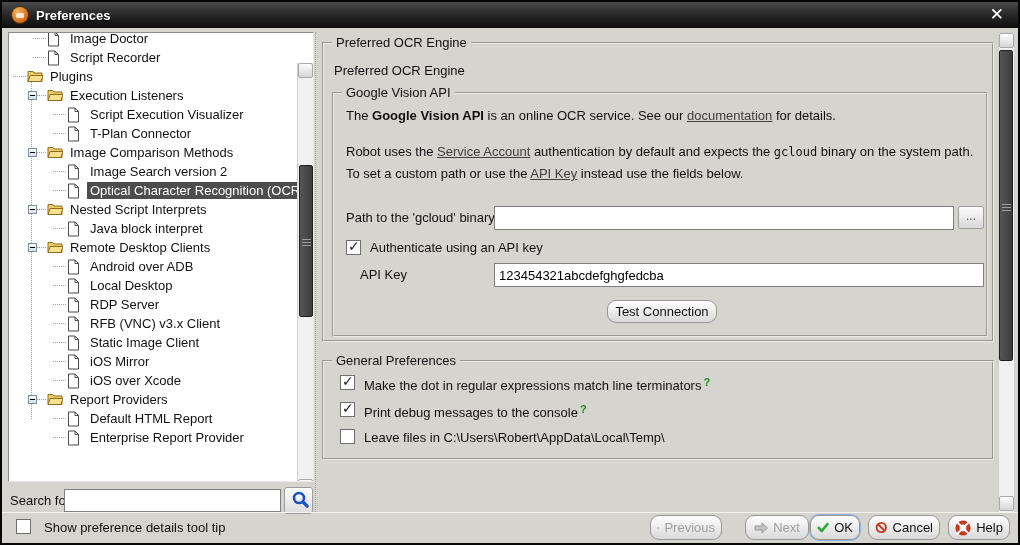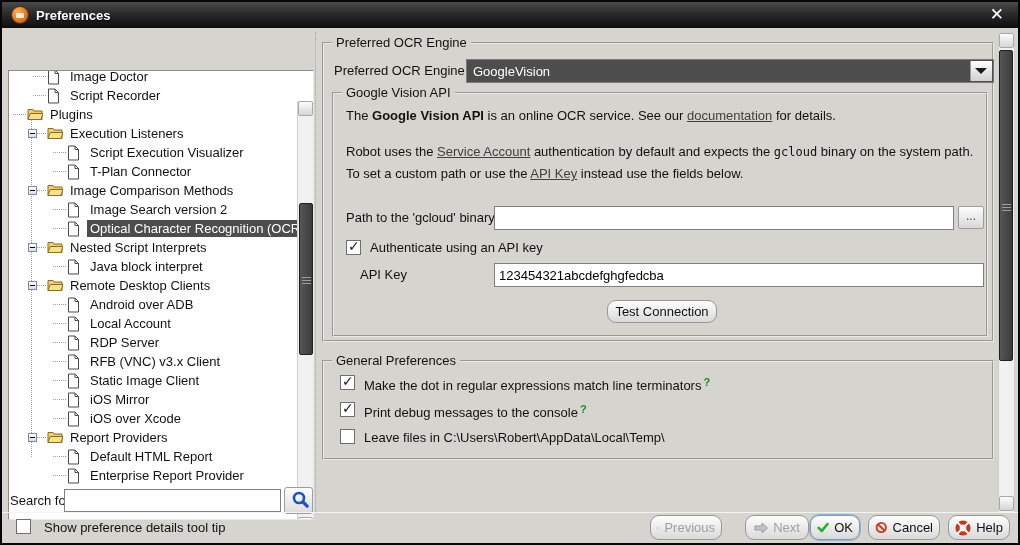--- a/index.html
+++ b/index.html
@@ -12,21 +12,21 @@
   
   .titlebar{position:absolute;left:0;top:0;width:100%;height:26px;
     background:linear-gradient(#4a4a4a,#2a2a2a 45%,#0d0d0d);display:flex;align-items:center;}
   .title-icon{width:16px;height:16px;border-radius:50%;margin:0 8px 0 10px;position:relative;
     background:radial-gradient(circle at 35% 30%,#f6b160,#d8731c 65%,#9c4c07);box-shadow:0 0 0 1px #5a3208;}
   .title-icon i{position:absolute;left:4px;top:6px;width:8px;height:5px;background:rgba(255,240,220,.9);border-radius:1px;}
   .title-text{color:#fff;font-weight:bold;font-size:13px;text-shadow:0 1px 1px #000;}
   .close-btn{position:absolute;right:14px;top:3px;color:#fff;font-size:17px;line-height:20px;cursor:default;}
   
   .tree-box{position:absolute;left:6px;top:30px;width:306px;height:450px;background:#fff;
-    border:1px solid #8c8c8c;border-right-color:#e8e8e8;border-bottom-color:#e8e8e8;overflow:hidden;margin-top:38px;}
+    border:1px solid #8c8c8c;border-right-color:#e8e8e8;border-bottom-color:#e8e8e8;overflow:hidden;}
   .tree-content{position:absolute;left:0;top:-4px;width:287px;}
   .tree-spine{position:absolute;left:22px;top:47px;height:343px;border-left:1px dotted #9f9f9f;}
   .tree-row{position:relative;height:19px;--L:18px;}
   .tree-row.indent-0{--L:18px;} .tree-row.indent-1{--L:38px;} .tree-row.indent-2{--L:58px;}
   .stub{position:absolute;left:calc(var(--L) - 14px);top:9px;width:13px;border-top:1px dotted #9f9f9f;}
   .handle{position:absolute;left:calc(var(--L) - 19px);top:5px;width:9px;height:9px;
     background:linear-gradient(#ffffff,#d9dee8);border:1px solid #7c8aa2;}
   .handle .minus{position:absolute;left:1px;top:3px;width:5px;height:1px;background:#000;}
   .tree-icon{position:absolute;left:var(--L);top:2px;}
   .tree-label{position:absolute;left:calc(var(--L) + 20px);top:1px;white-space:nowrap;padding:1px 3px;}
@@ -264,21 +264,21 @@
   </div>
         <div class="tree-row indent-2">
     <span class="stub"></span>
 
     <span class="tree-icon icon-doc">
       <svg width="13" height="16" viewBox="0 0 13 16">
         <path d="M1.5 1 H8 L11.5 4.5 V15 H1.5 Z" fill="#ffffff" stroke="#4a4a4a" stroke-width="1"></path>
         <path d="M8 1 V4.5 H11.5" fill="none" stroke="#4a4a4a" stroke-width="1"></path>
       </svg>
     </span>
-    <span class="tree-label">Local Account</span>
+    <span class="tree-label">Local Desktop</span>
   </div>
         <div class="tree-row indent-2">
     <span class="stub"></span>
 
     <span class="tree-icon icon-doc">
       <svg width="13" height="16" viewBox="0 0 13 16">
         <path d="M1.5 1 H8 L11.5 4.5 V15 H1.5 Z" fill="#ffffff" stroke="#4a4a4a" stroke-width="1"></path>
         <path d="M8 1 V4.5 H11.5" fill="none" stroke="#4a4a4a" stroke-width="1"></path>
       </svg>
     </span>
@@ -386,26 +386,20 @@
     </svg>
   </button>
 
   <div class="splitter"></div>
 
   <div class="right-panel">
 
     <div class="groupbox gb-ocr">
       <span class="gb-title">Preferred OCR Engine</span>
       <span class="field-label" style="left:10px;top:19px">Preferred OCR Engine</span>
-      <div class="dropdown">
-        <span>GoogleVision</span>
-        <span class="dd-btn">
-            <span class="tri"></span>
-          </span>
-      </div>
 
       <div class="groupbox gb-gv">
         <span class="gb-title">Google Vision API</span>
         <div class="para" style="left:12px;top:11px"><span>The </span><span class="seg-bold">Google Vision API</span><span> is an online OCR service. See our </span><span class="seg-link">documentation</span><span> for details.</span></div>
         <div class="para" style="left:12px;top:47px"><span>Robot uses the </span><span class="seg-link">Service Account</span><span> authentication by default and expects the </span><span class="seg-mono">gcloud</span><span> binary on the system path.</span></div>
         <div class="para" style="left:12px;top:69px"><span>To set a custom path or use the </span><span class="seg-link">API Key</span><span> instead use the fields below.</span></div>
 
         <span class="field-label" style="left:12px;top:116px">Path to the 'gcloud' binary</span>
         <input class="text-input" style="left: 160px; top: 112px; width: 460px;" value="">
         <span class="mini-btn" style="left:624px;top:112px;width:26px;height:23px">...</span>

